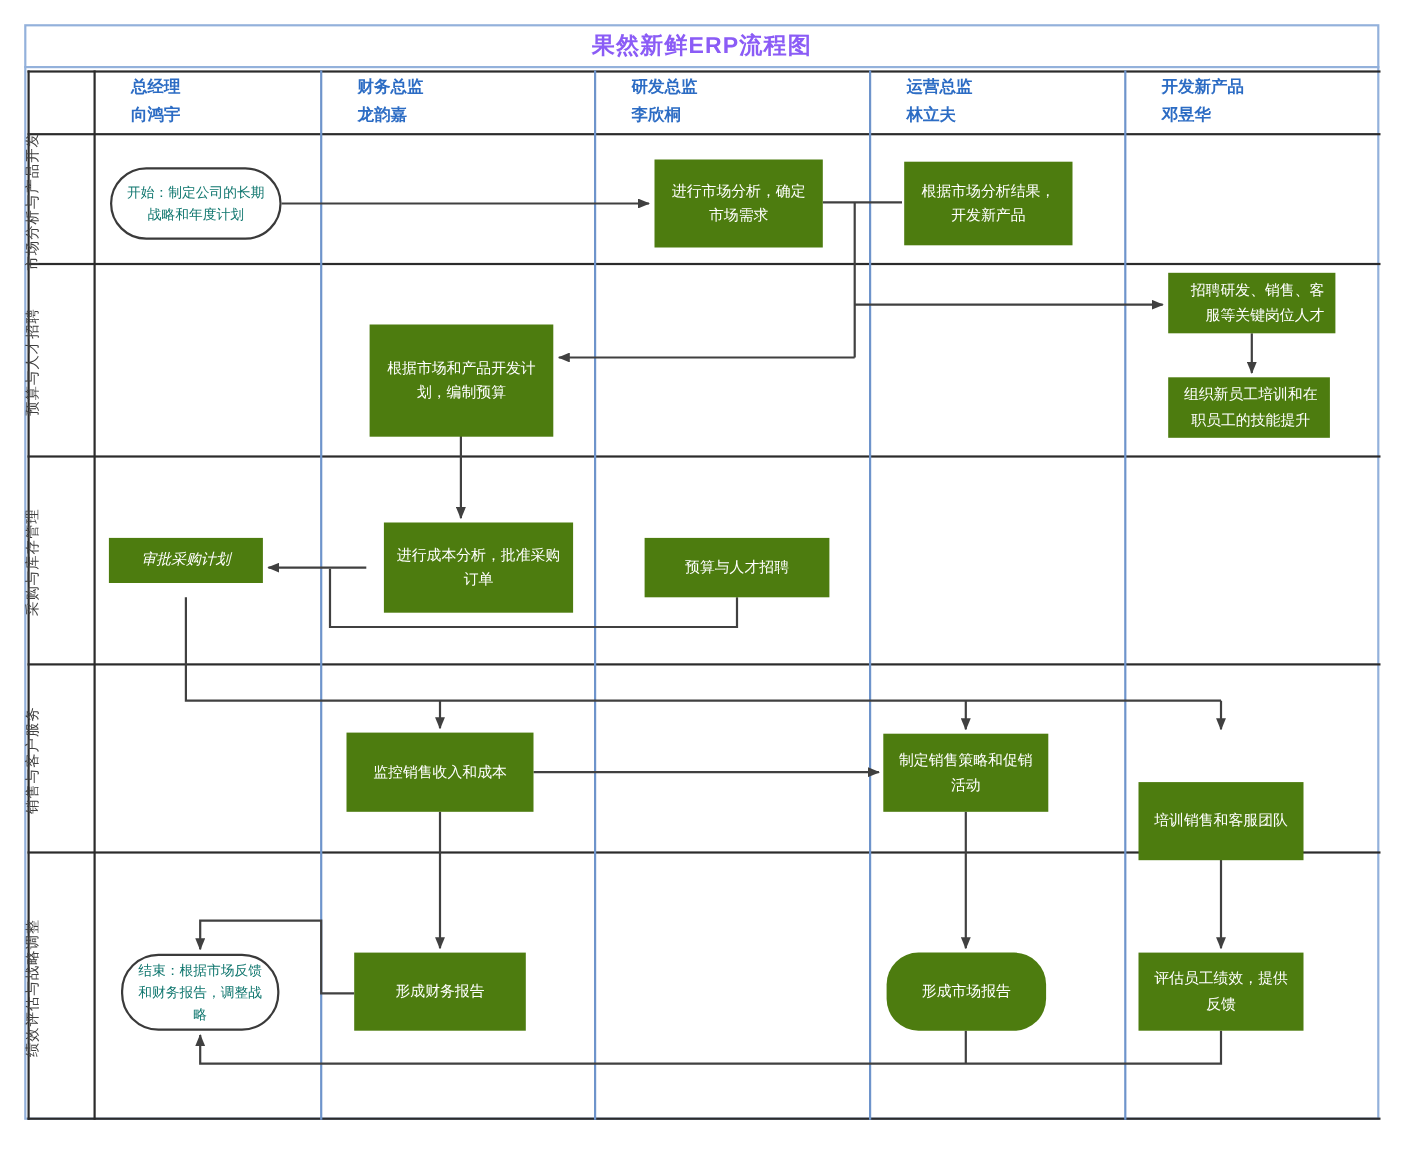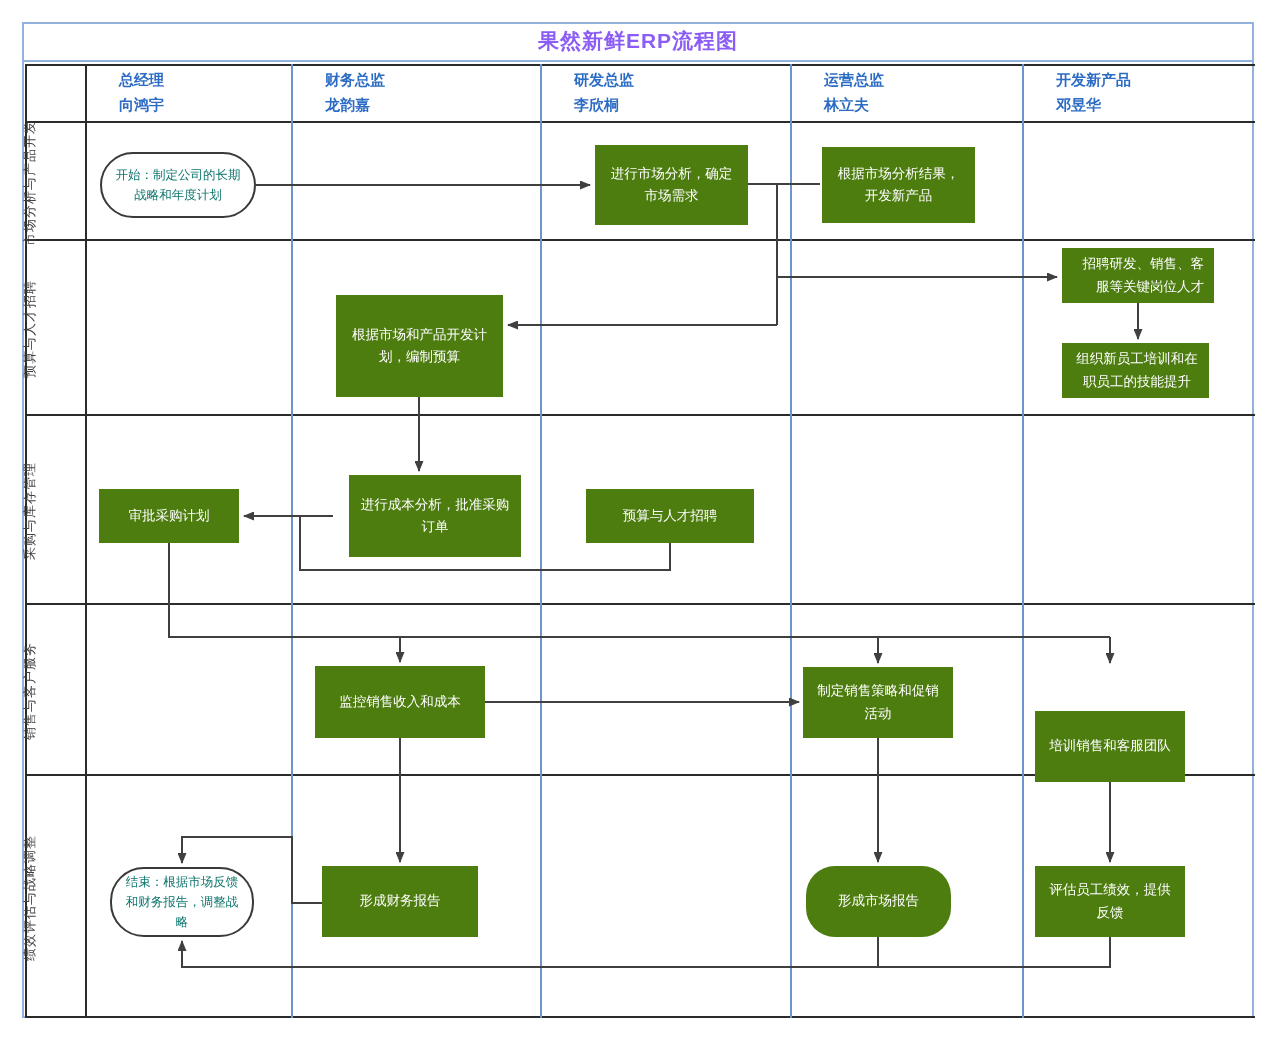--- a/index.html
+++ b/index.html
@@ -116,21 +116,21 @@
     </g>
   </svg>
 
   <div id="nodes">
       <div class="node terminator" style="left: 100px; top: 152px; width: 156px; height: 66px;">开始：制定公司的长期战略和年度计划</div>
       <div class="node process" style="left: 595px; top: 145px; width: 153px; height: 80px;">进行市场分析，确定市场需求</div>
       <div class="node process" style="left: 822px; top: 147px; width: 153px; height: 76px;">根据市场分析结果，开发新产品</div>
       <div class="node process" style="left: 336px; top: 274px; width: 167px; height: 102px; margin-top: 21px;">根据市场和产品开发计划，编制预算</div>
       <div class="node process" style="left: 1062px; top: 248px; width: 152px; height: 55px; text-align: right;">招聘研发、销售、客服等关键岗位人才</div>
       <div class="node process" style="left: 1062px; top: 343px; width: 147px; height: 55px; padding-left: 13px;">组织新员工培训和在职员工的技能提升</div>
-      <div class="node process" style="left: 99px; top: 489px; width: 140px; height: 54px;">审批采购计划</div>
+      <div class="node process" style="left: 99px; top: 489px; width: 140px; height: 41px; font-style: italic;">审批采购计划</div>
       <div class="node process" style="left: 333px; top: 475px; width: 172px; height: 82px; margin-left: 16px;">进行成本分析，批准采购订单</div>
       <div class="node process" style="left: 586px; top: 489px; width: 168px; height: 54px;">预算与人才招聘</div>
       <div class="node process" style="left: 315px; top: 666px; width: 170px; height: 72px;">监控销售收入和成本</div>
       <div class="node process" style="left: 803px; top: 667px; width: 150px; height: 71px;">制定销售策略和促销活动</div>
       <div class="node process" style="left: 1035px; top: 667px; width: 150px; height: 71px; margin-top: 44px;">培训销售和客服团队</div>
       <div class="node terminator" style="left: 110px; top: 867px; width: 144px; height: 70px;">结束：根据市场反馈和财务报告，调整战略</div>
       <div class="node process" style="left: 322px; top: 866px; width: 156px; height: 71px;">形成财务报告</div>
       <div class="node process" style="left: 806px; top: 866px; width: 145px; height: 71px; border-radius: 29px;">形成市场报告</div>
       <div class="node process" style="left: 1035px; top: 866px; width: 150px; height: 71px;">评估员工绩效，提供反馈</div>
     </div>

